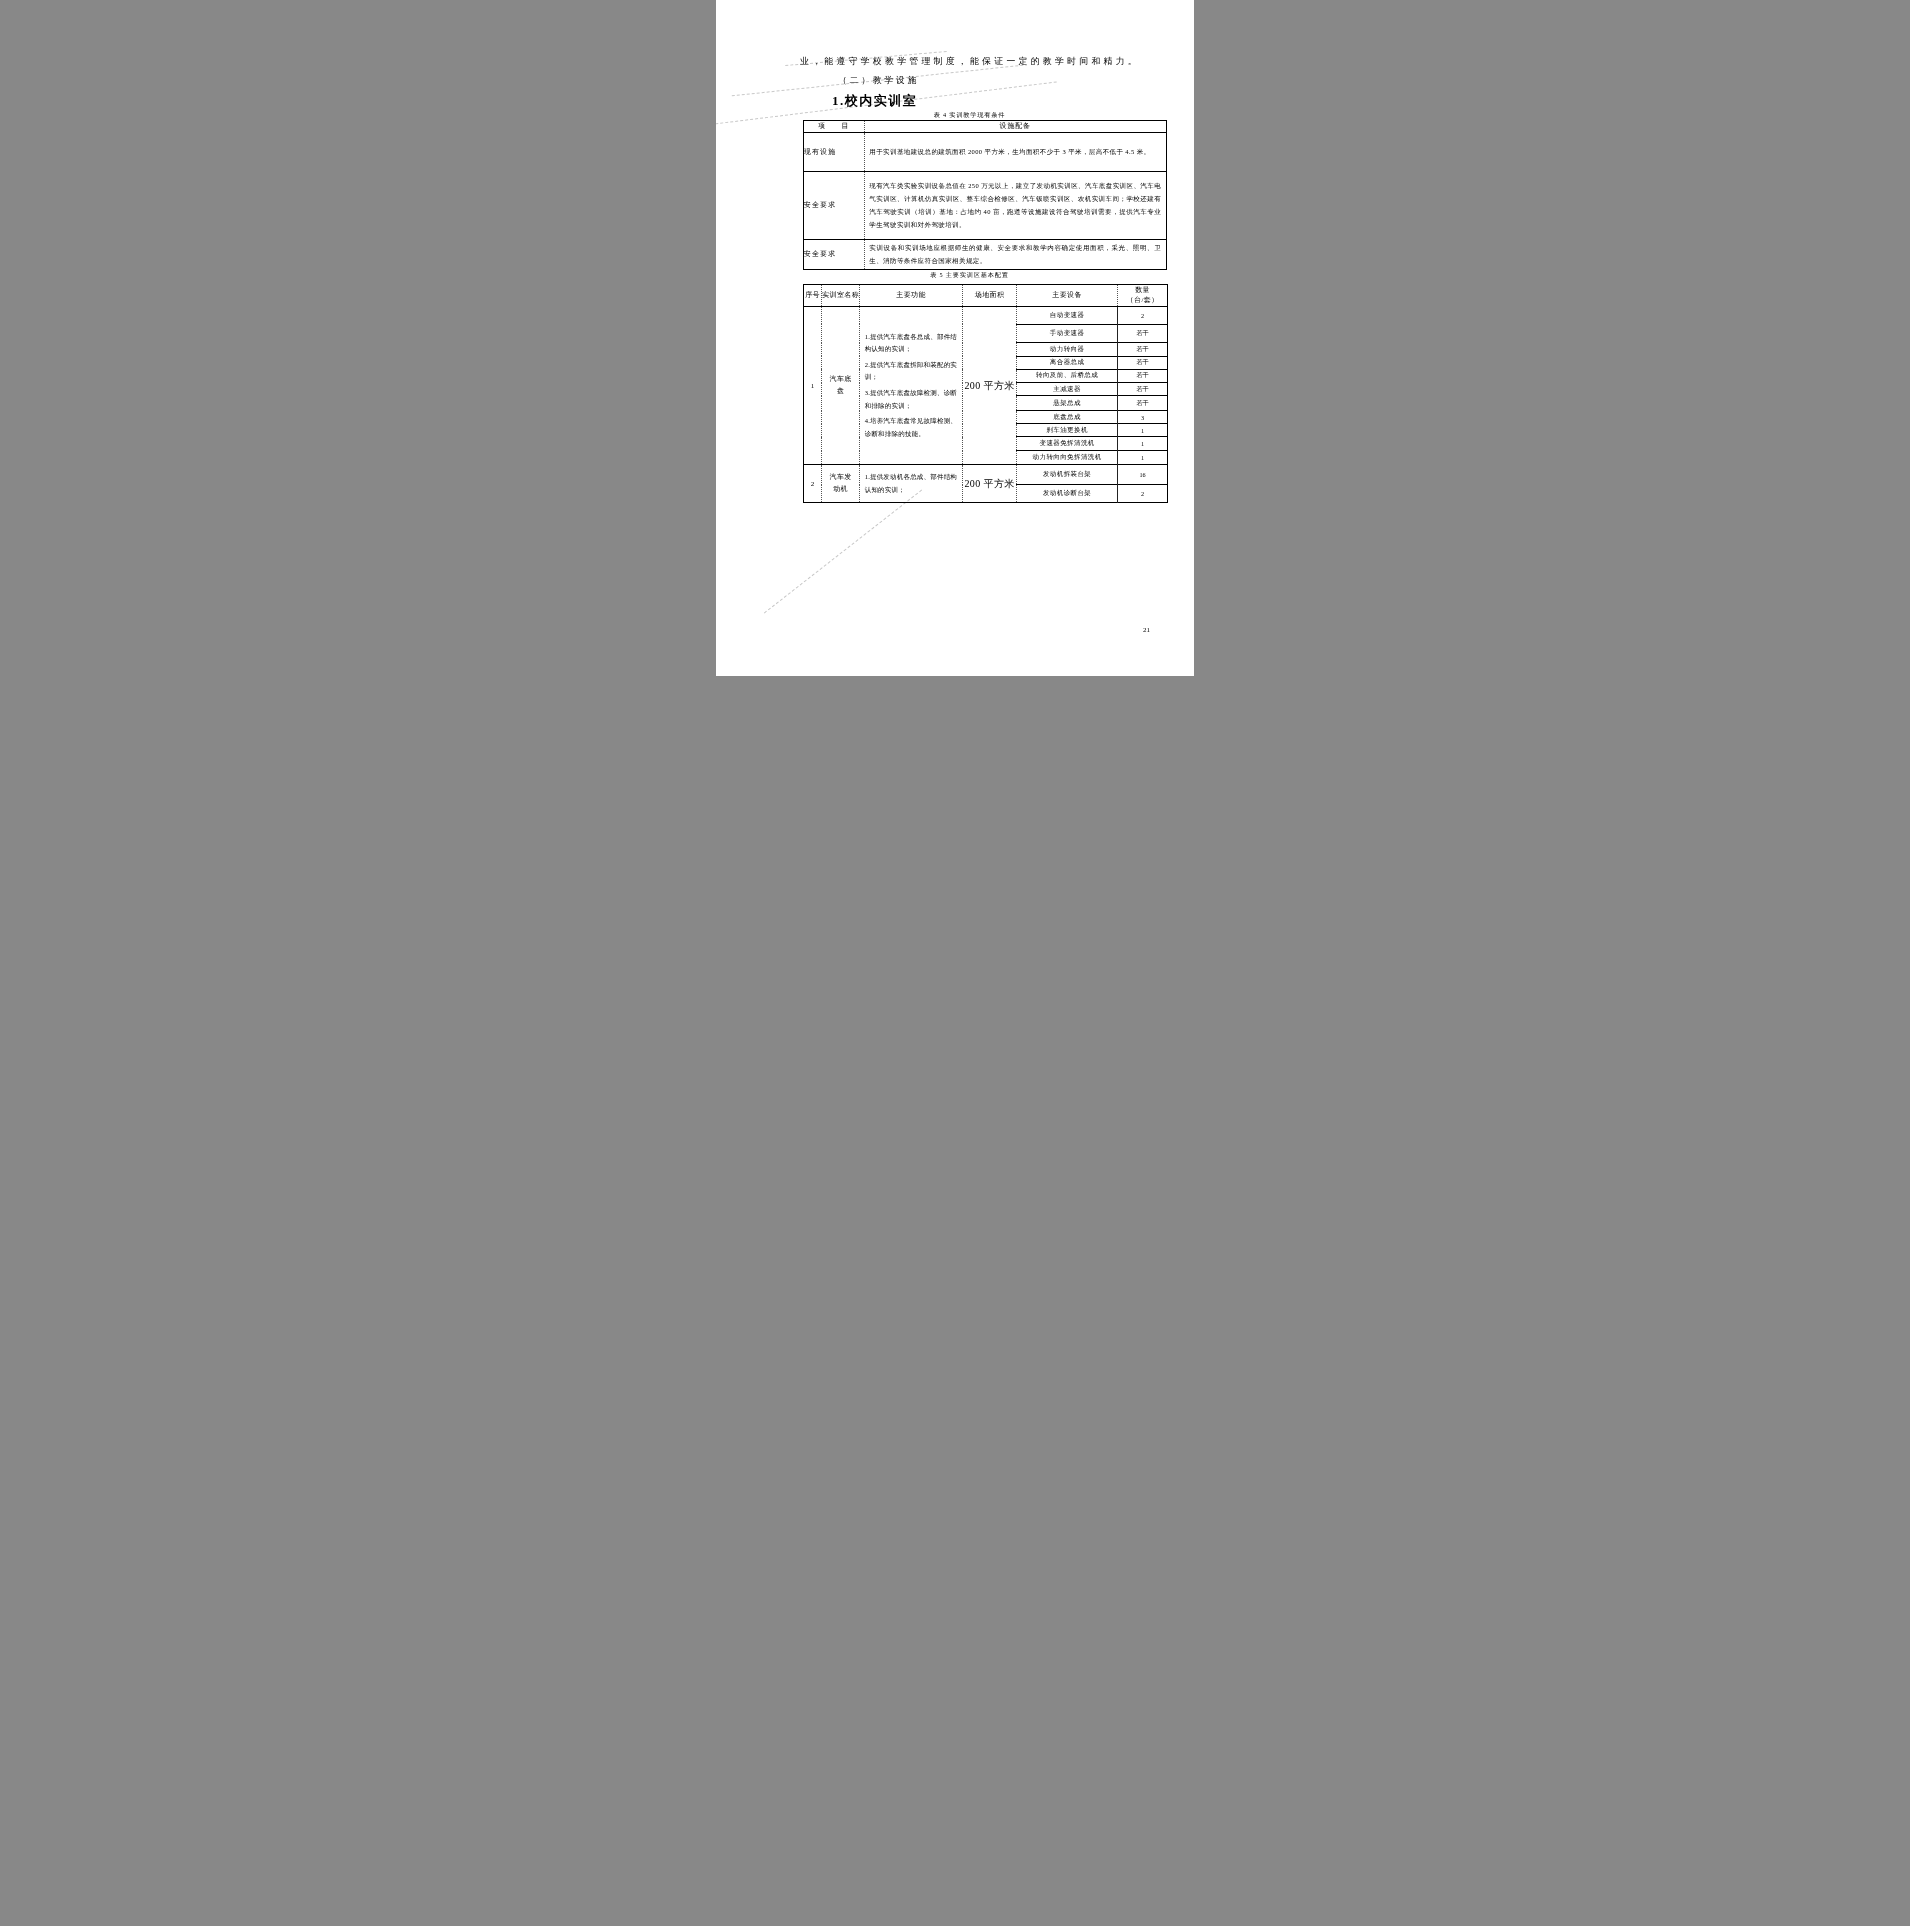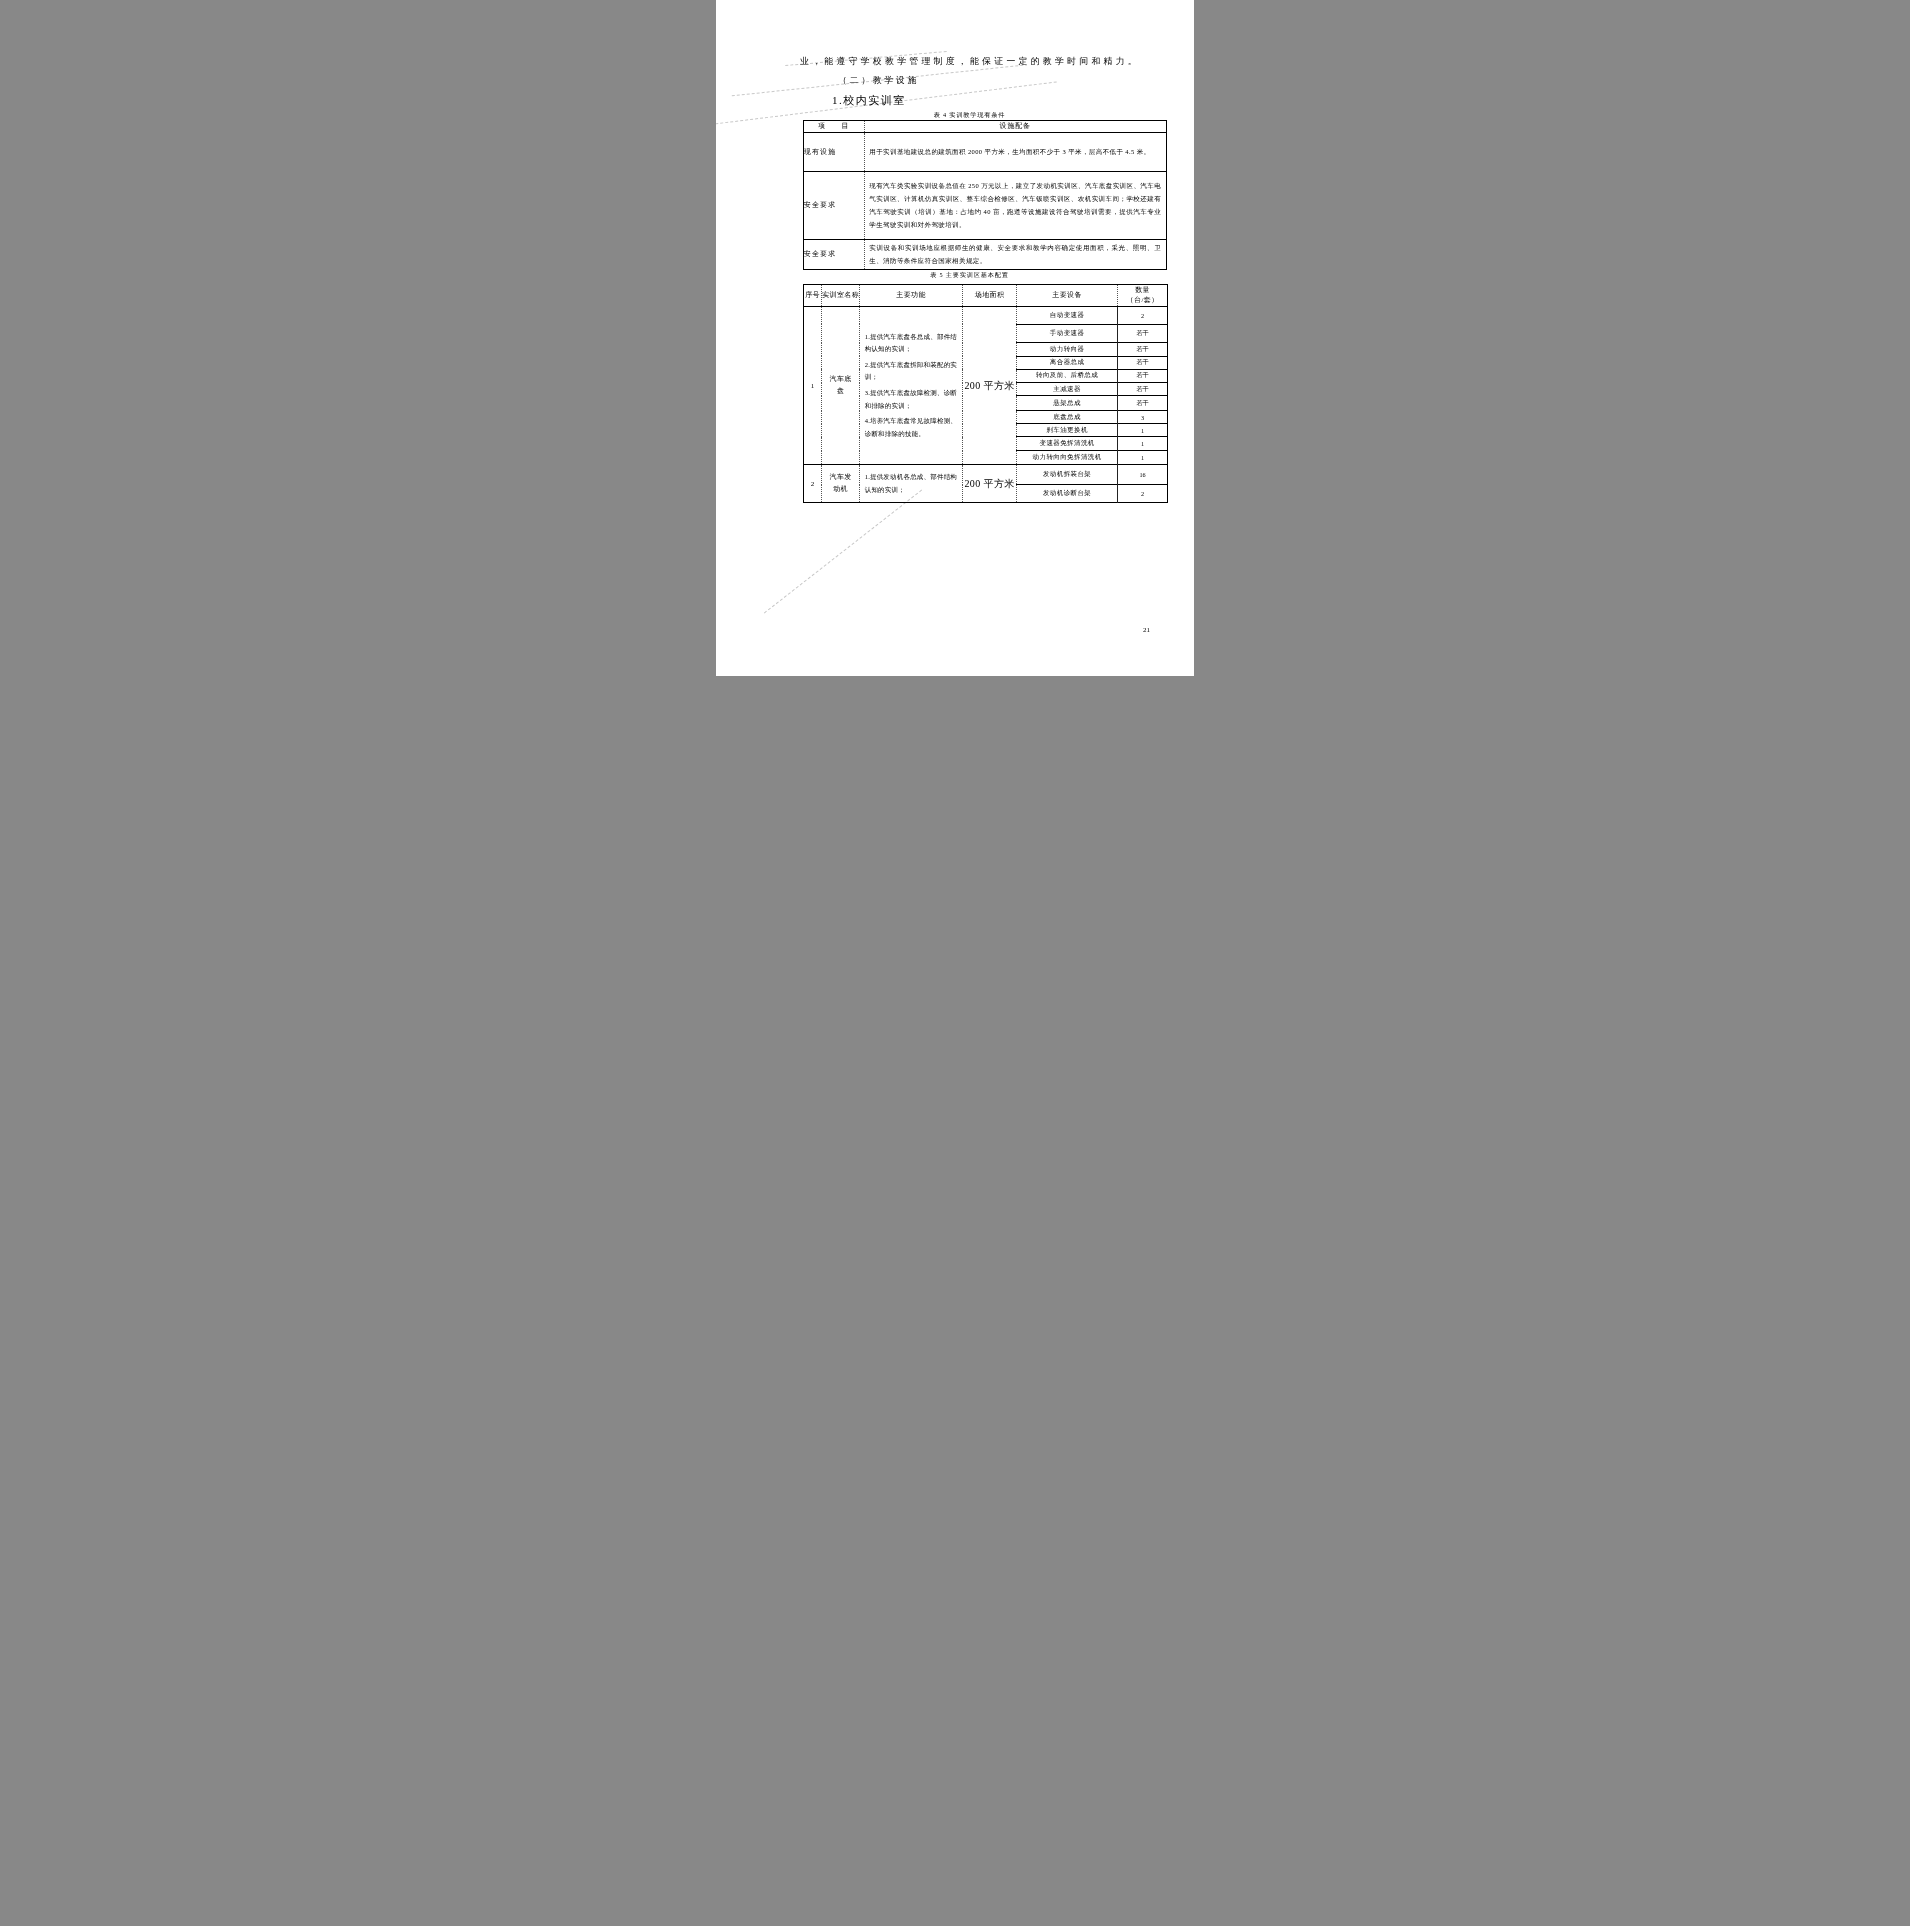--- a/index.html
+++ b/index.html
@@ -25,21 +25,21 @@
 
   .topline {
     margin-top:52px; font-size:8.9px; line-height:19px; letter-spacing:2.3px;
     text-align:justify; text-align-last:justify;
   }
   .h2 {
     font-size:8.9px; line-height:19.6px; font-weight:normal; letter-spacing:2.7px;
     padding-left:38px;
   }
   .h3 {
-    font-size:11px; line-height:19px; font-weight:normal; letter-spacing:1.5px;
+    font-size:13px; line-height:19px; font-weight:bold; letter-spacing:1.5px;
     padding-left:32px;
   }
   .bline {
     font-size:8.9px; line-height:19px; letter-spacing:2.3px;
     text-align:justify; text-align-last:justify;
   }
   .bline.indent { padding-left:33px; }
   .bline.last { text-align-last:left; letter-spacing:3.9px; }
 
   .caption {

